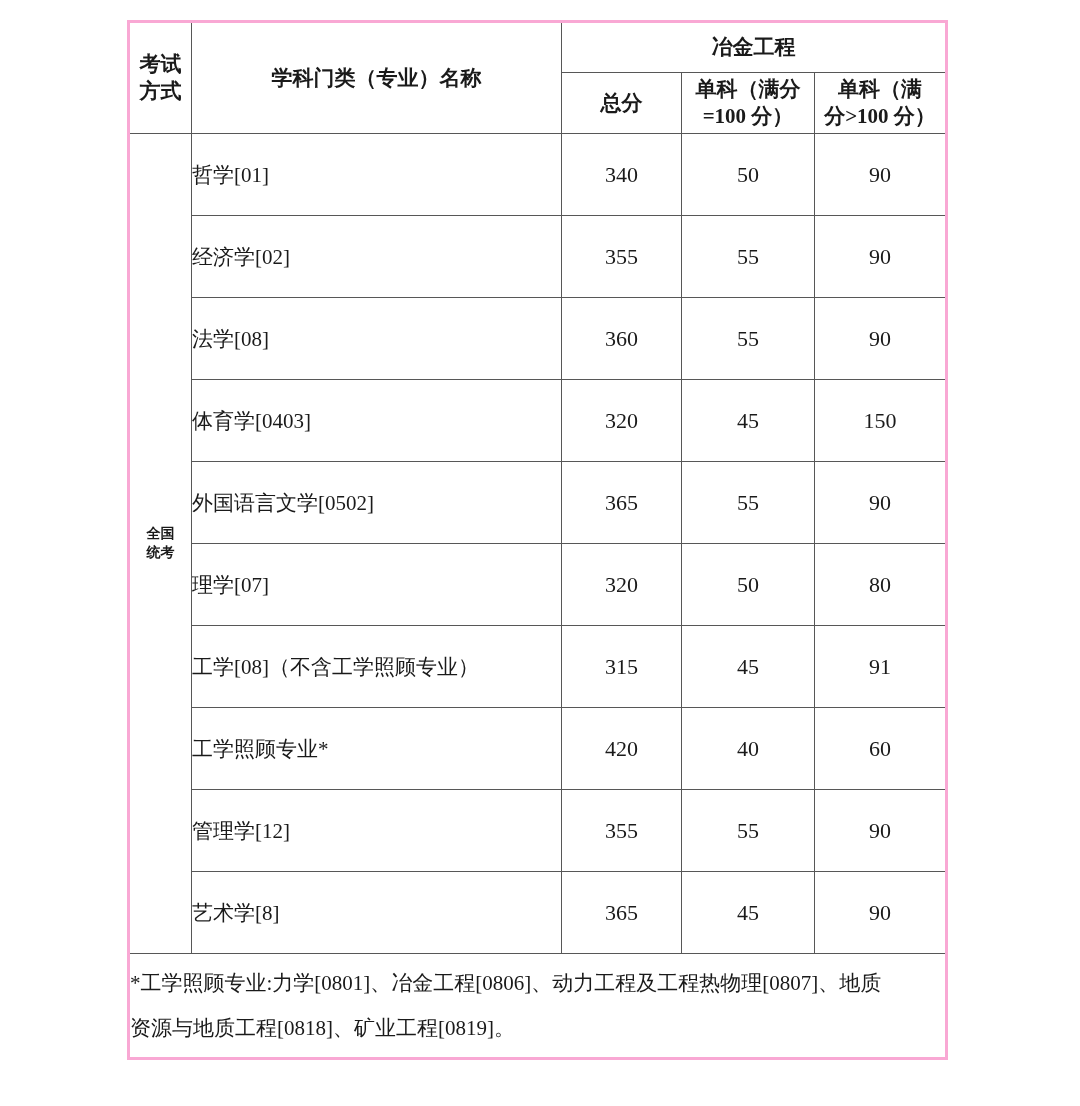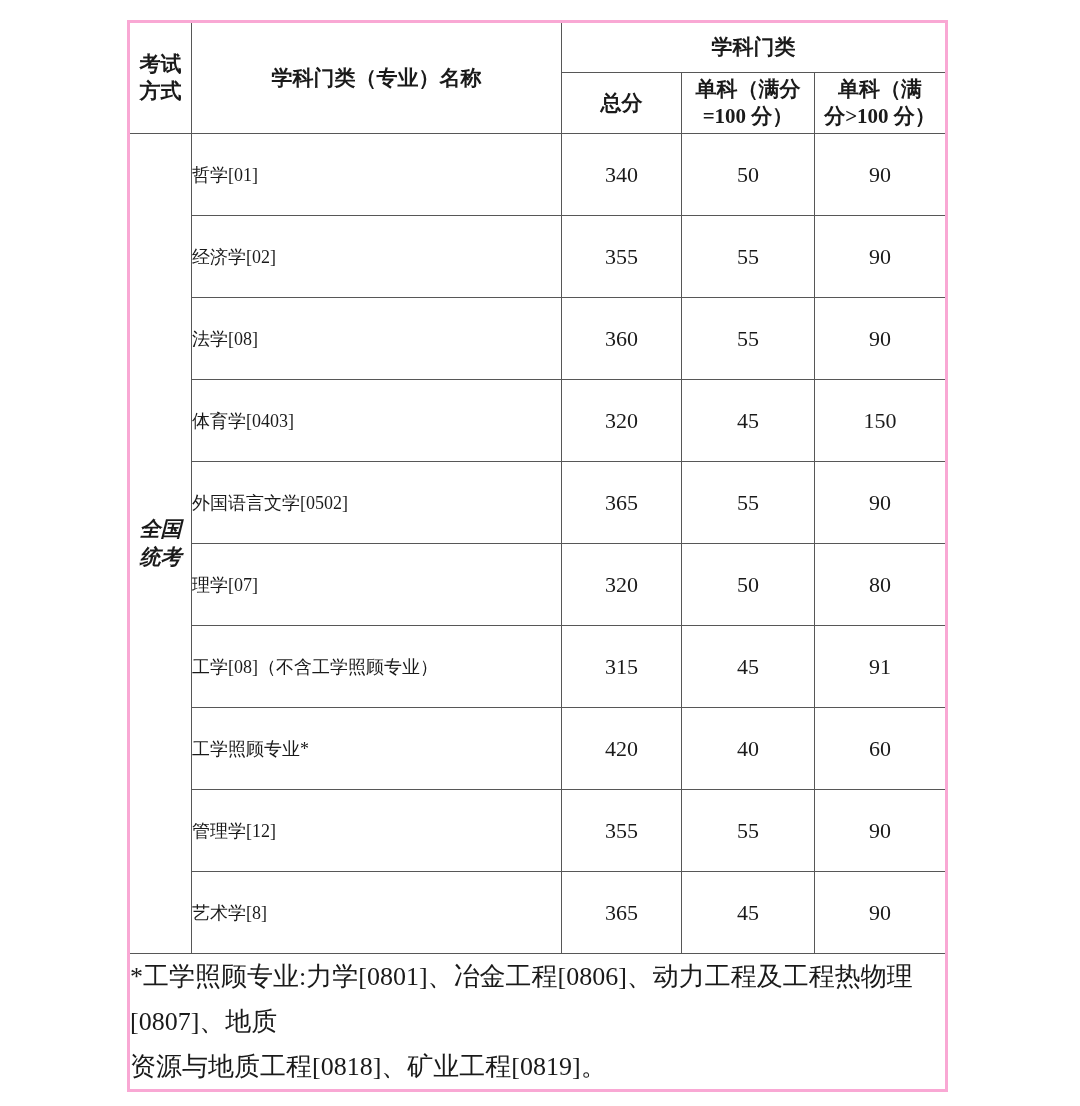--- a/index.html
+++ b/index.html
@@ -43,40 +43,39 @@
   }
   tr.header-row-1 { height: 51px; }
   tr.header-row-2 { height: 61px; }
   tr.data-row     { height: 82px; }
   tr.footnote-row { height: 105px; }
 
   .line { display: block; line-height: 1.3; }
 
   .group-cell {
     font-weight: bold;
-    font-size: 21px;
+    font-size: 14px;
     text-align: center;
-    font-style: italic;
   }
   .subject-cell {
     text-align: left;
     padding-left: 7px;
-    font-size: 18px;
+    font-size: 21px;
     margin-left: 12px;
   }
   .num-cell {
     text-align: center;
     font-size: 22px;
     font-family: Liberation Serif, serif;
   }
   .footnote-cell {
     vertical-align: top;
     text-align: left;
     padding: 8px 10px 0 7px;
-    font-size: 26px;
+    font-size: 21px;
   }
   .footnote-cell .fline {
     display: block;
     line-height: 45px;
   }
 </style>
 </head>
 <body>
 
 <table class="score-table">
@@ -88,21 +87,21 @@
     <col style="width:132px">
   </colgroup>
 
   <tbody>
       <tr class="header-row-1">
     <th class="hdr thick-right thick-bottom" rowspan="2">
       <span class="line">考试</span>
       <span class="line">方式</span>
     </th>
     <th class="hdr thick-right thick-bottom" rowspan="2">学科门类（专业）名称</th>
-    <th class="hdr" colspan="3">学科门类</th>
+    <th class="hdr" colspan="3">冶金工程</th>
   </tr>
   <tr class="header-row-2">
     <th class="hdr thick-bottom">总分</th>
     <th class="hdr thick-bottom">
       <span class="line">单科（满分</span>
       <span class="line">=100 分）</span>
     </th>
     <th class="hdr thick-bottom">
       <span class="line">单科（满</span>
       <span class="line">分&gt;100 分）</span>

